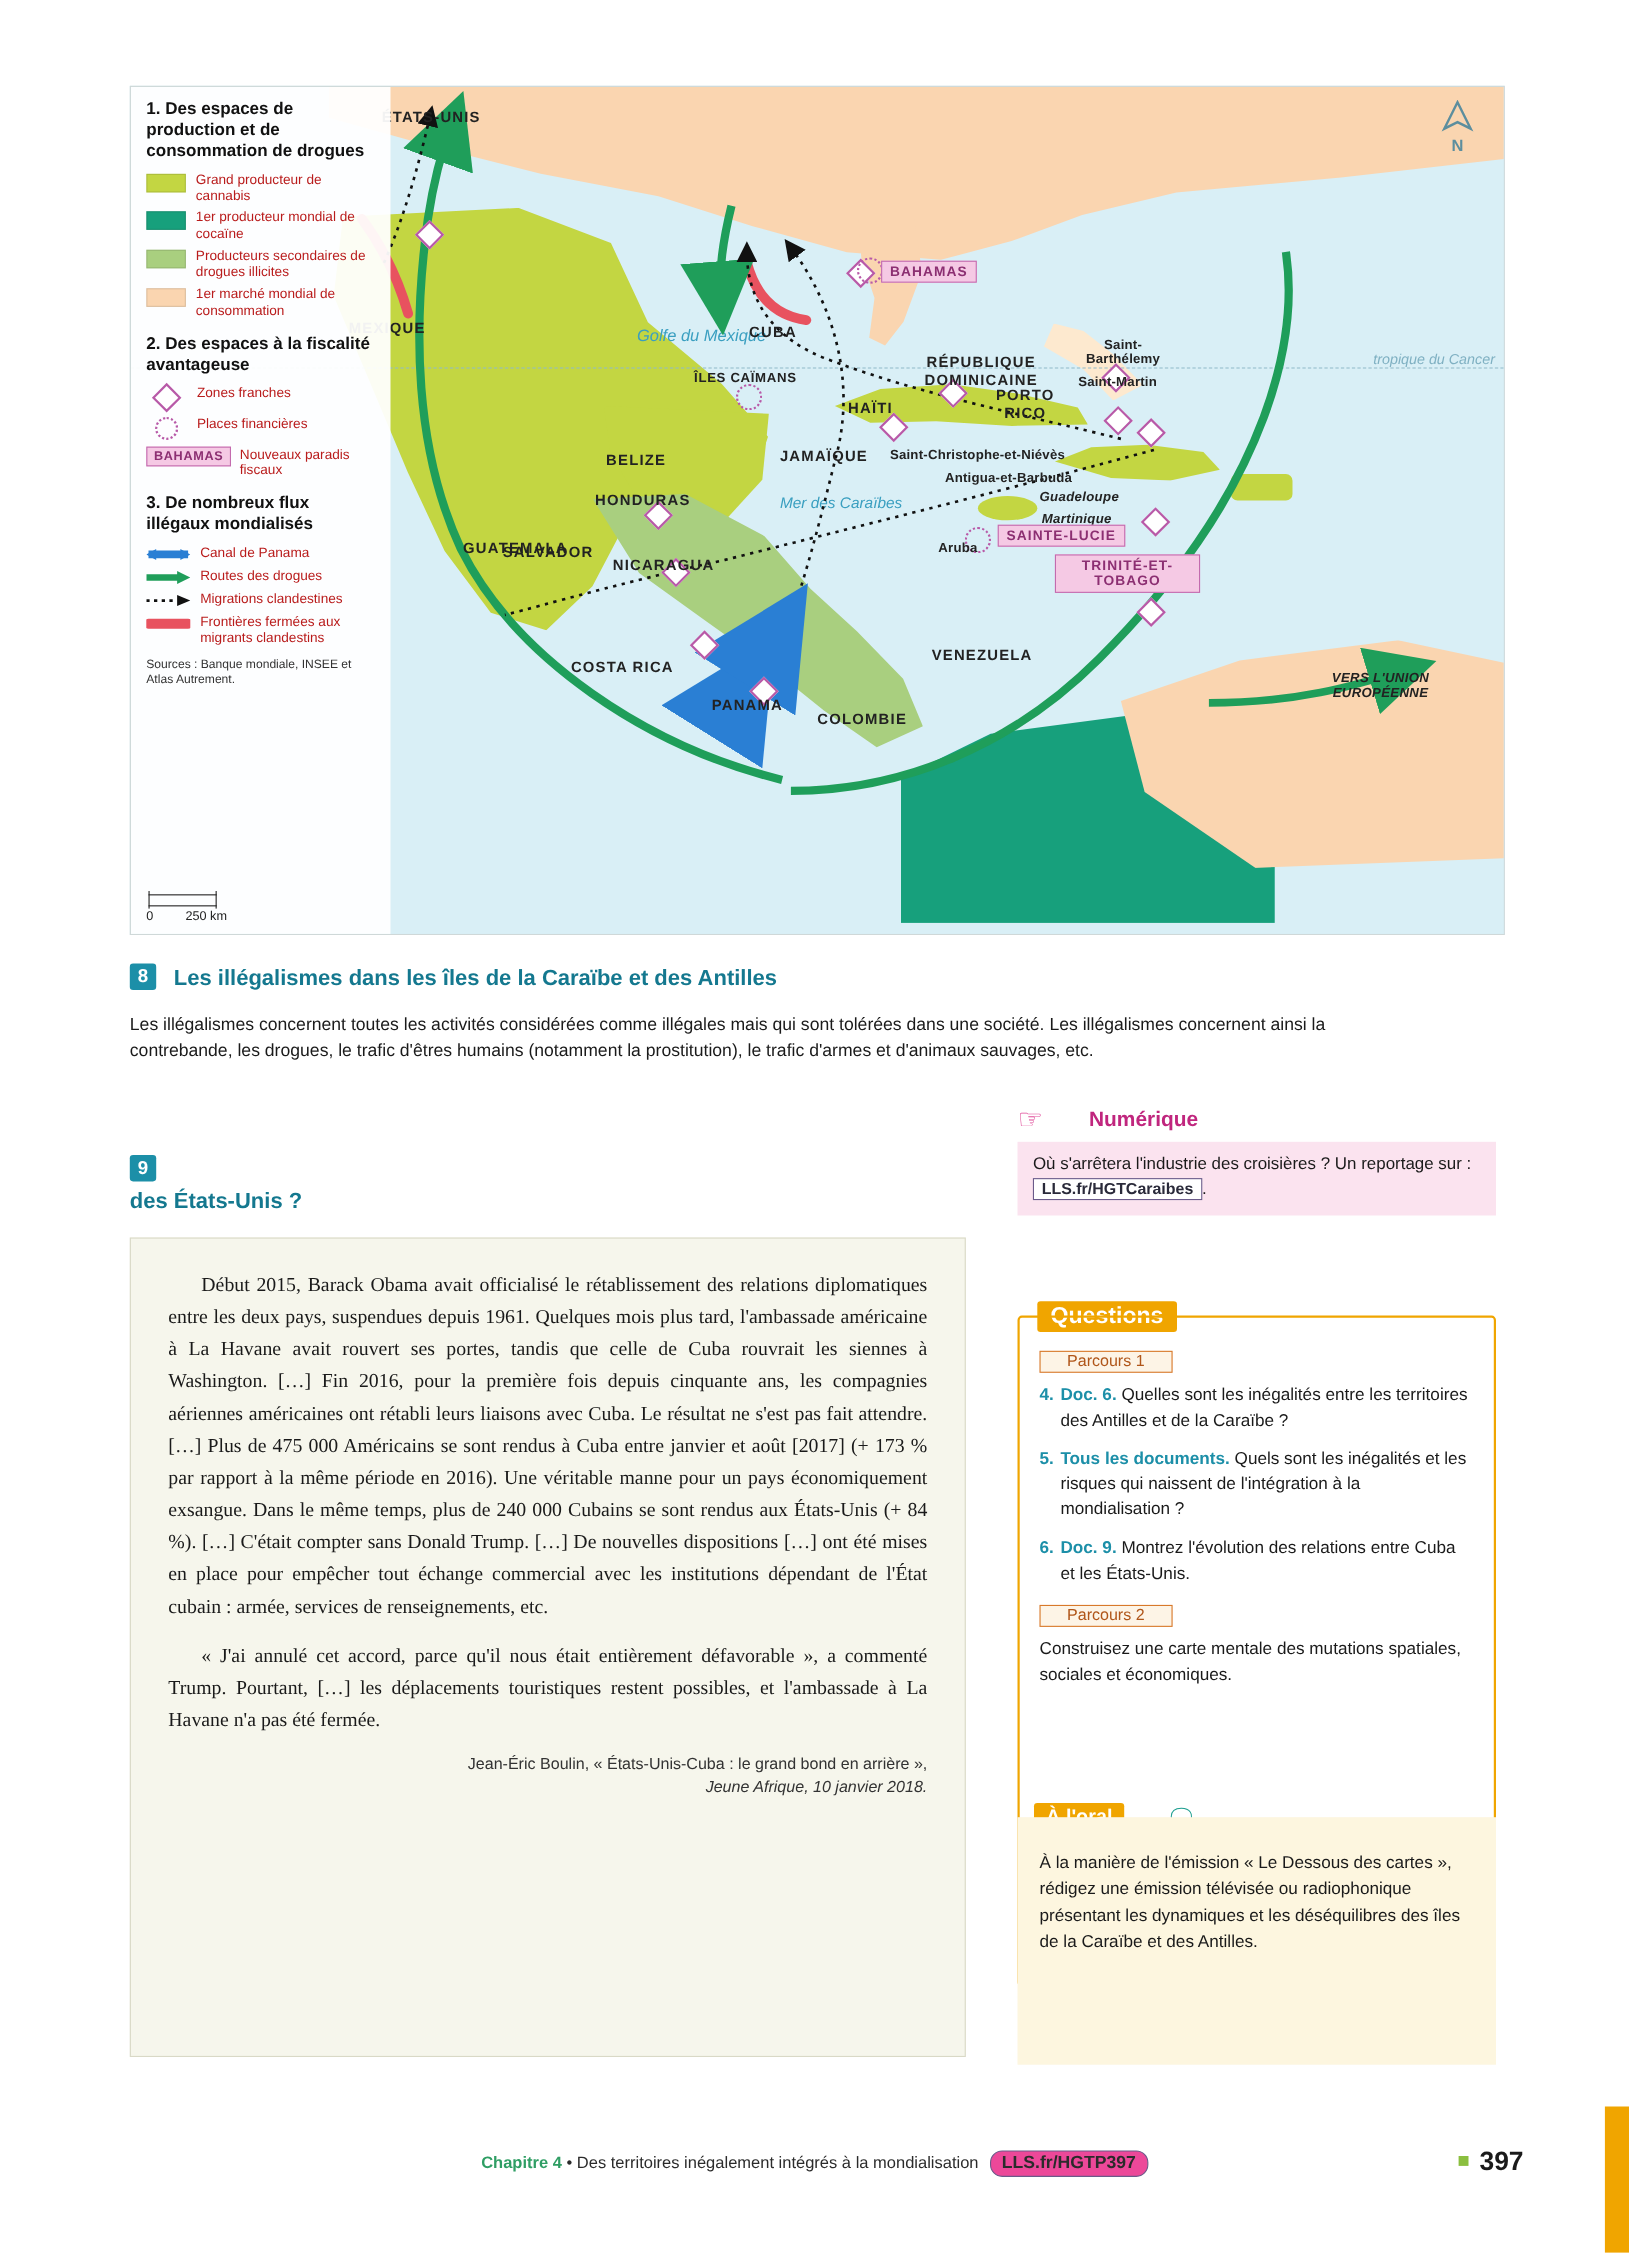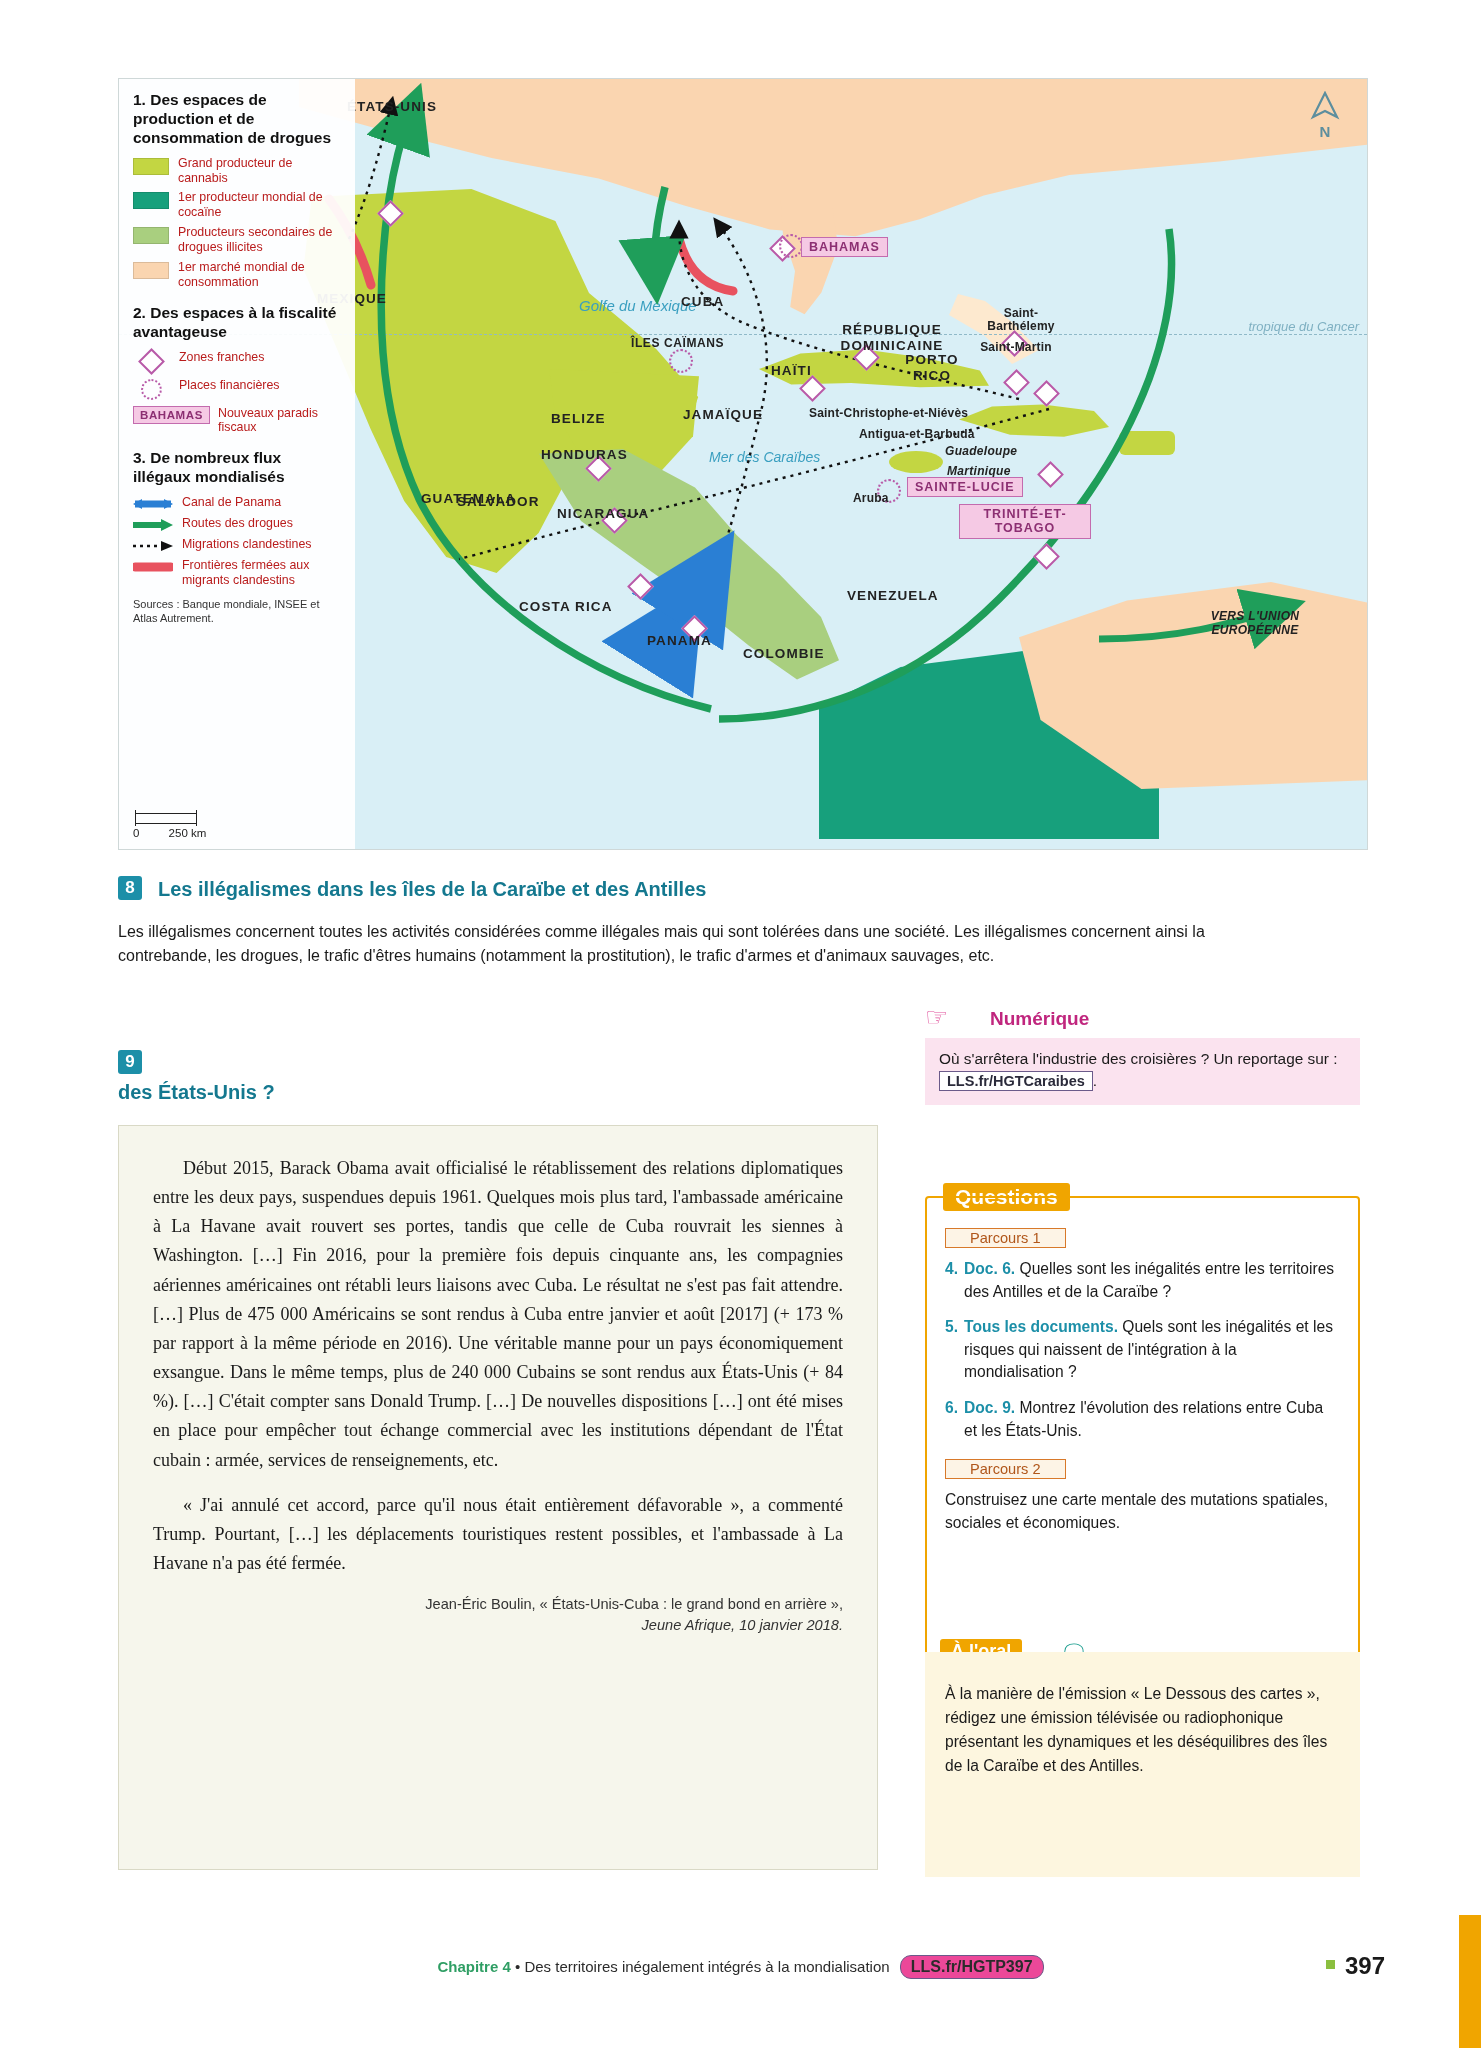--- a/index.html
+++ b/index.html
@@ -200,21 +200,21 @@
     <div class="mlabel" style="left:432px;top:332px;">BELIZE</div>
     <div class="mlabel" style="left:422px;top:368px;">HONDURAS</div>
     <div class="mlabel" style="left:302px;top:388px;margin-top:24px;">GUATEMALA</div>
     <div class="mlabel" style="left:338px;top:415px;">SALVADOR</div>
     <div class="mlabel" style="left:438px;top:427px;">NICARAGUA</div>
     <div class="mlabel" style="left:400px;top:520px;">COSTA RICA</div>
     <div class="mlabel" style="left:528px;top:554px;">PANAMA</div>
     <div class="mlabel" style="left:624px;top:567px;">COLOMBIE</div>
     <div class="mlabel" style="left:728px;top:509px;">VENEZUELA</div>
     <div class="mlabel" style="left:652px;top:284px;">HAÏTI</div>
-    <div class="mlabel" style="left:564px;top:328px;">JAMAÏQUE</div>
+    <div class="mlabel" style="left:590px;top:328px;">JAMAÏQUE</div>
     <div class="mlabel" style="left:718px;top:243px;width:110px;text-align:center;line-height:1.15;">RÉPUBLIQUE DOMINICAINE</div>
     <div class="mlabel" style="left:782px;top:273px;width:62px;text-align:center;line-height:1.15;">PORTO RICO</div>
     <div class="mlabel sm" style="left:734px;top:412px;letter-spacing:.2px;">Aruba</div>
 
     <div class="mlabel sm" style="left:512px;top:257px;">ÎLES CAÏMANS</div>
     <div class="mlabel sm" style="left:856px;top:228px;width:92px;line-height:1.12;letter-spacing:.2px;">Saint-Barthélemy</div>
     <div class="mlabel sm" style="left:858px;top:262px;width:78px;line-height:1.12;letter-spacing:.2px;">Saint-Martin</div>
     <div class="mlabel sm" style="left:690px;top:327px;letter-spacing:.2px;">Saint-Christophe-et-Niévès</div>
     <div class="mlabel sm" style="left:740px;top:348px;letter-spacing:.2px;">Antigua-et-Barbuda</div>
     <div class="mlabel sm it" style="left:826px;top:365px;">Guadeloupe</div>

